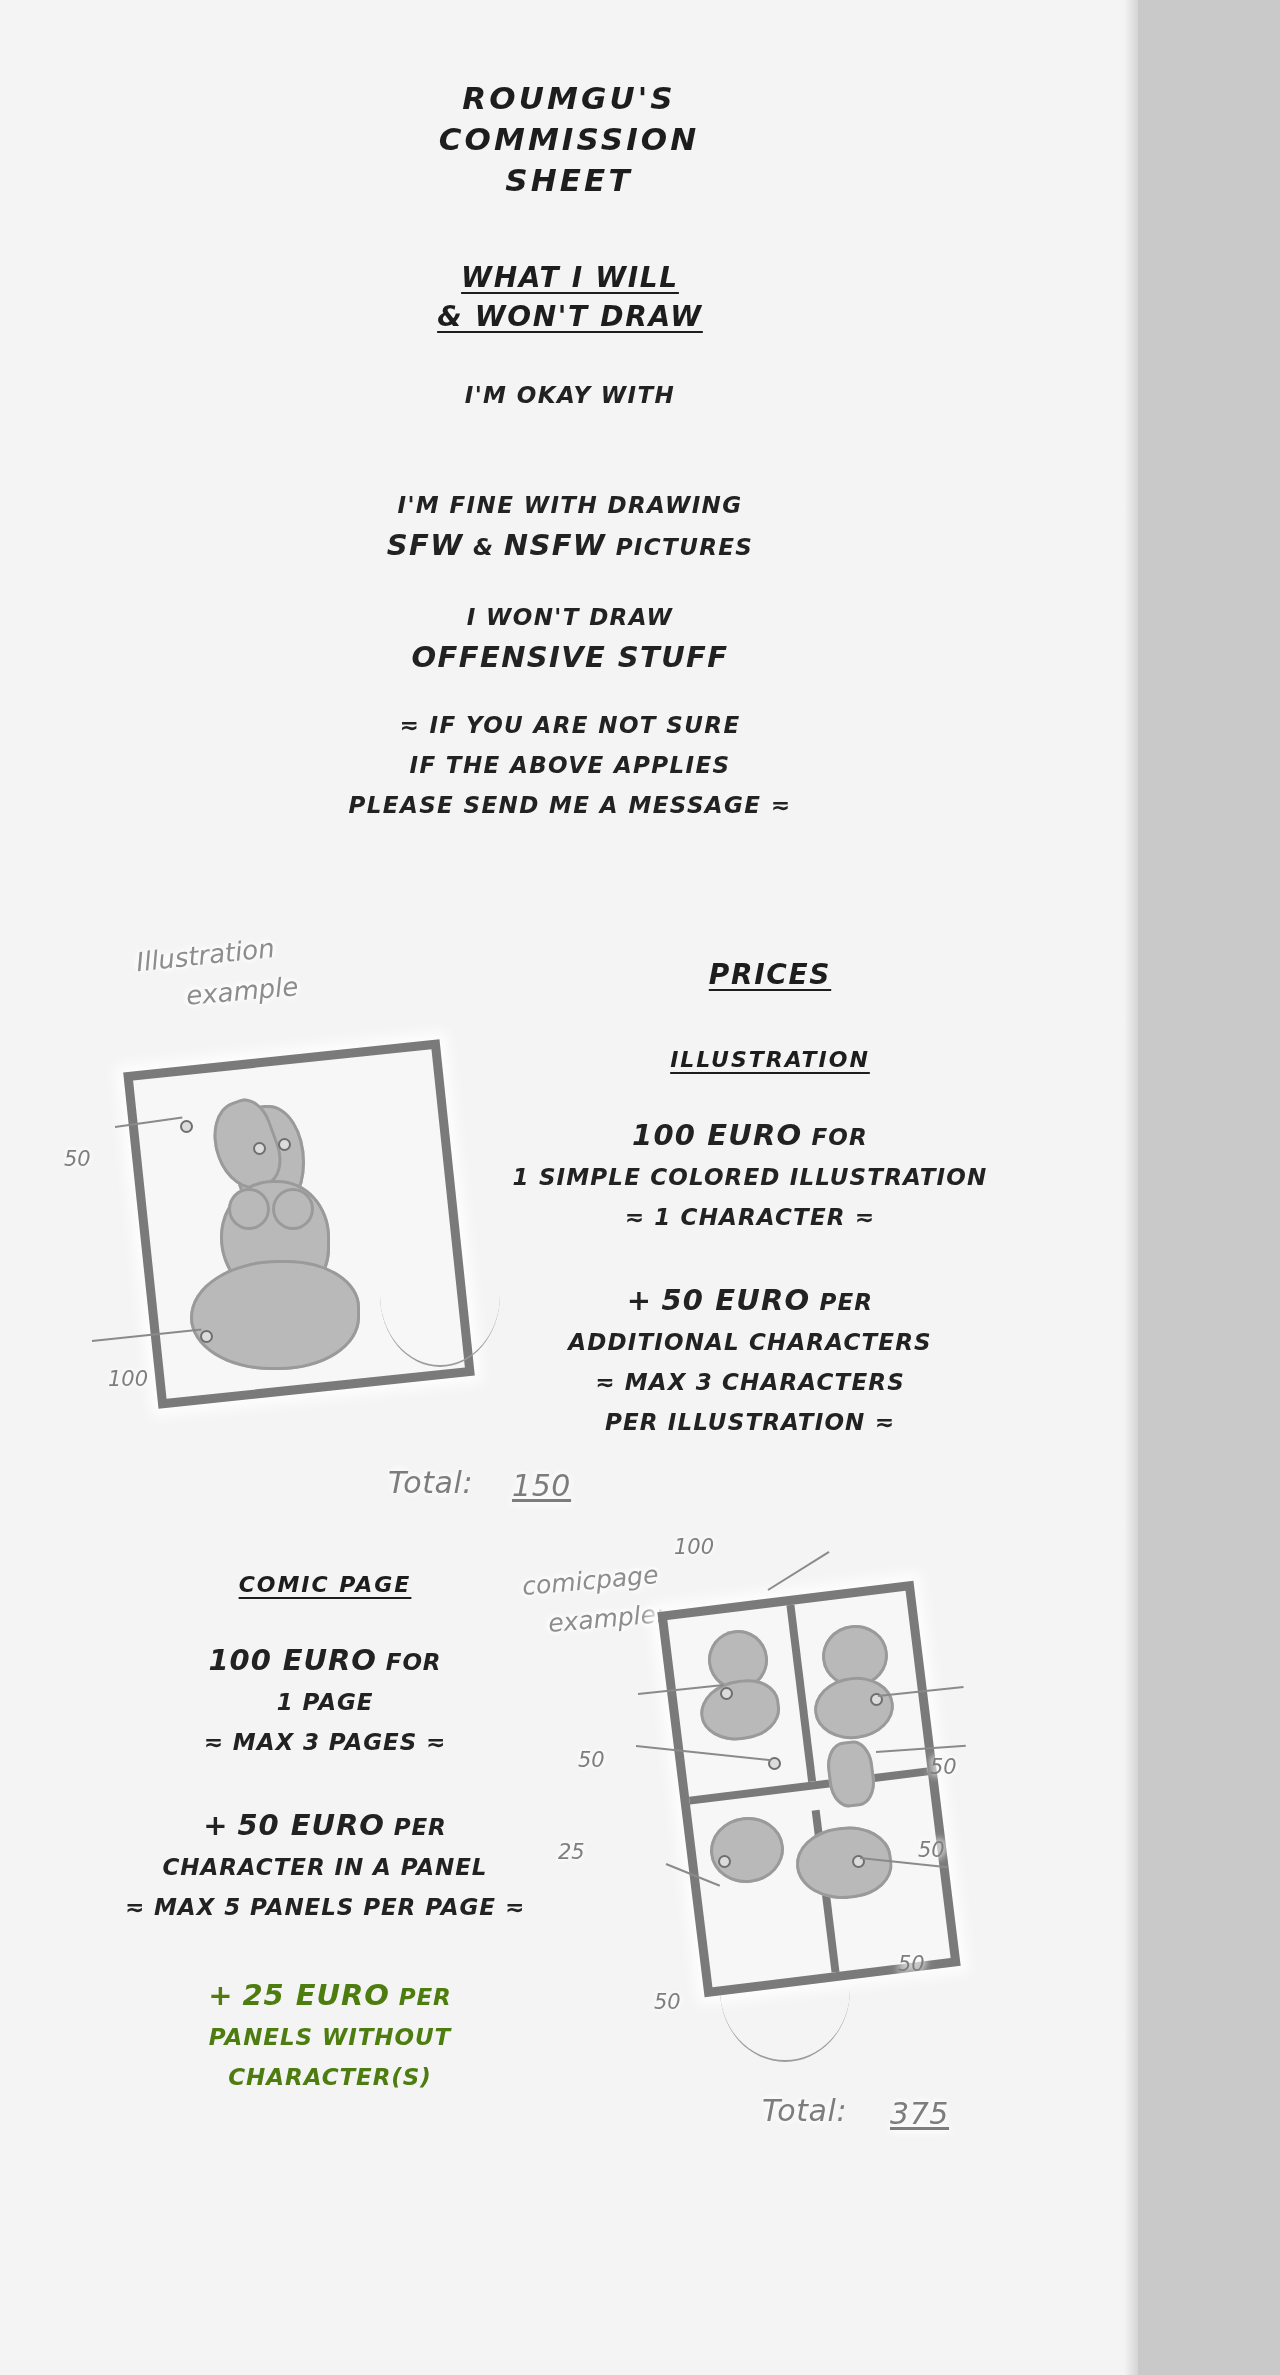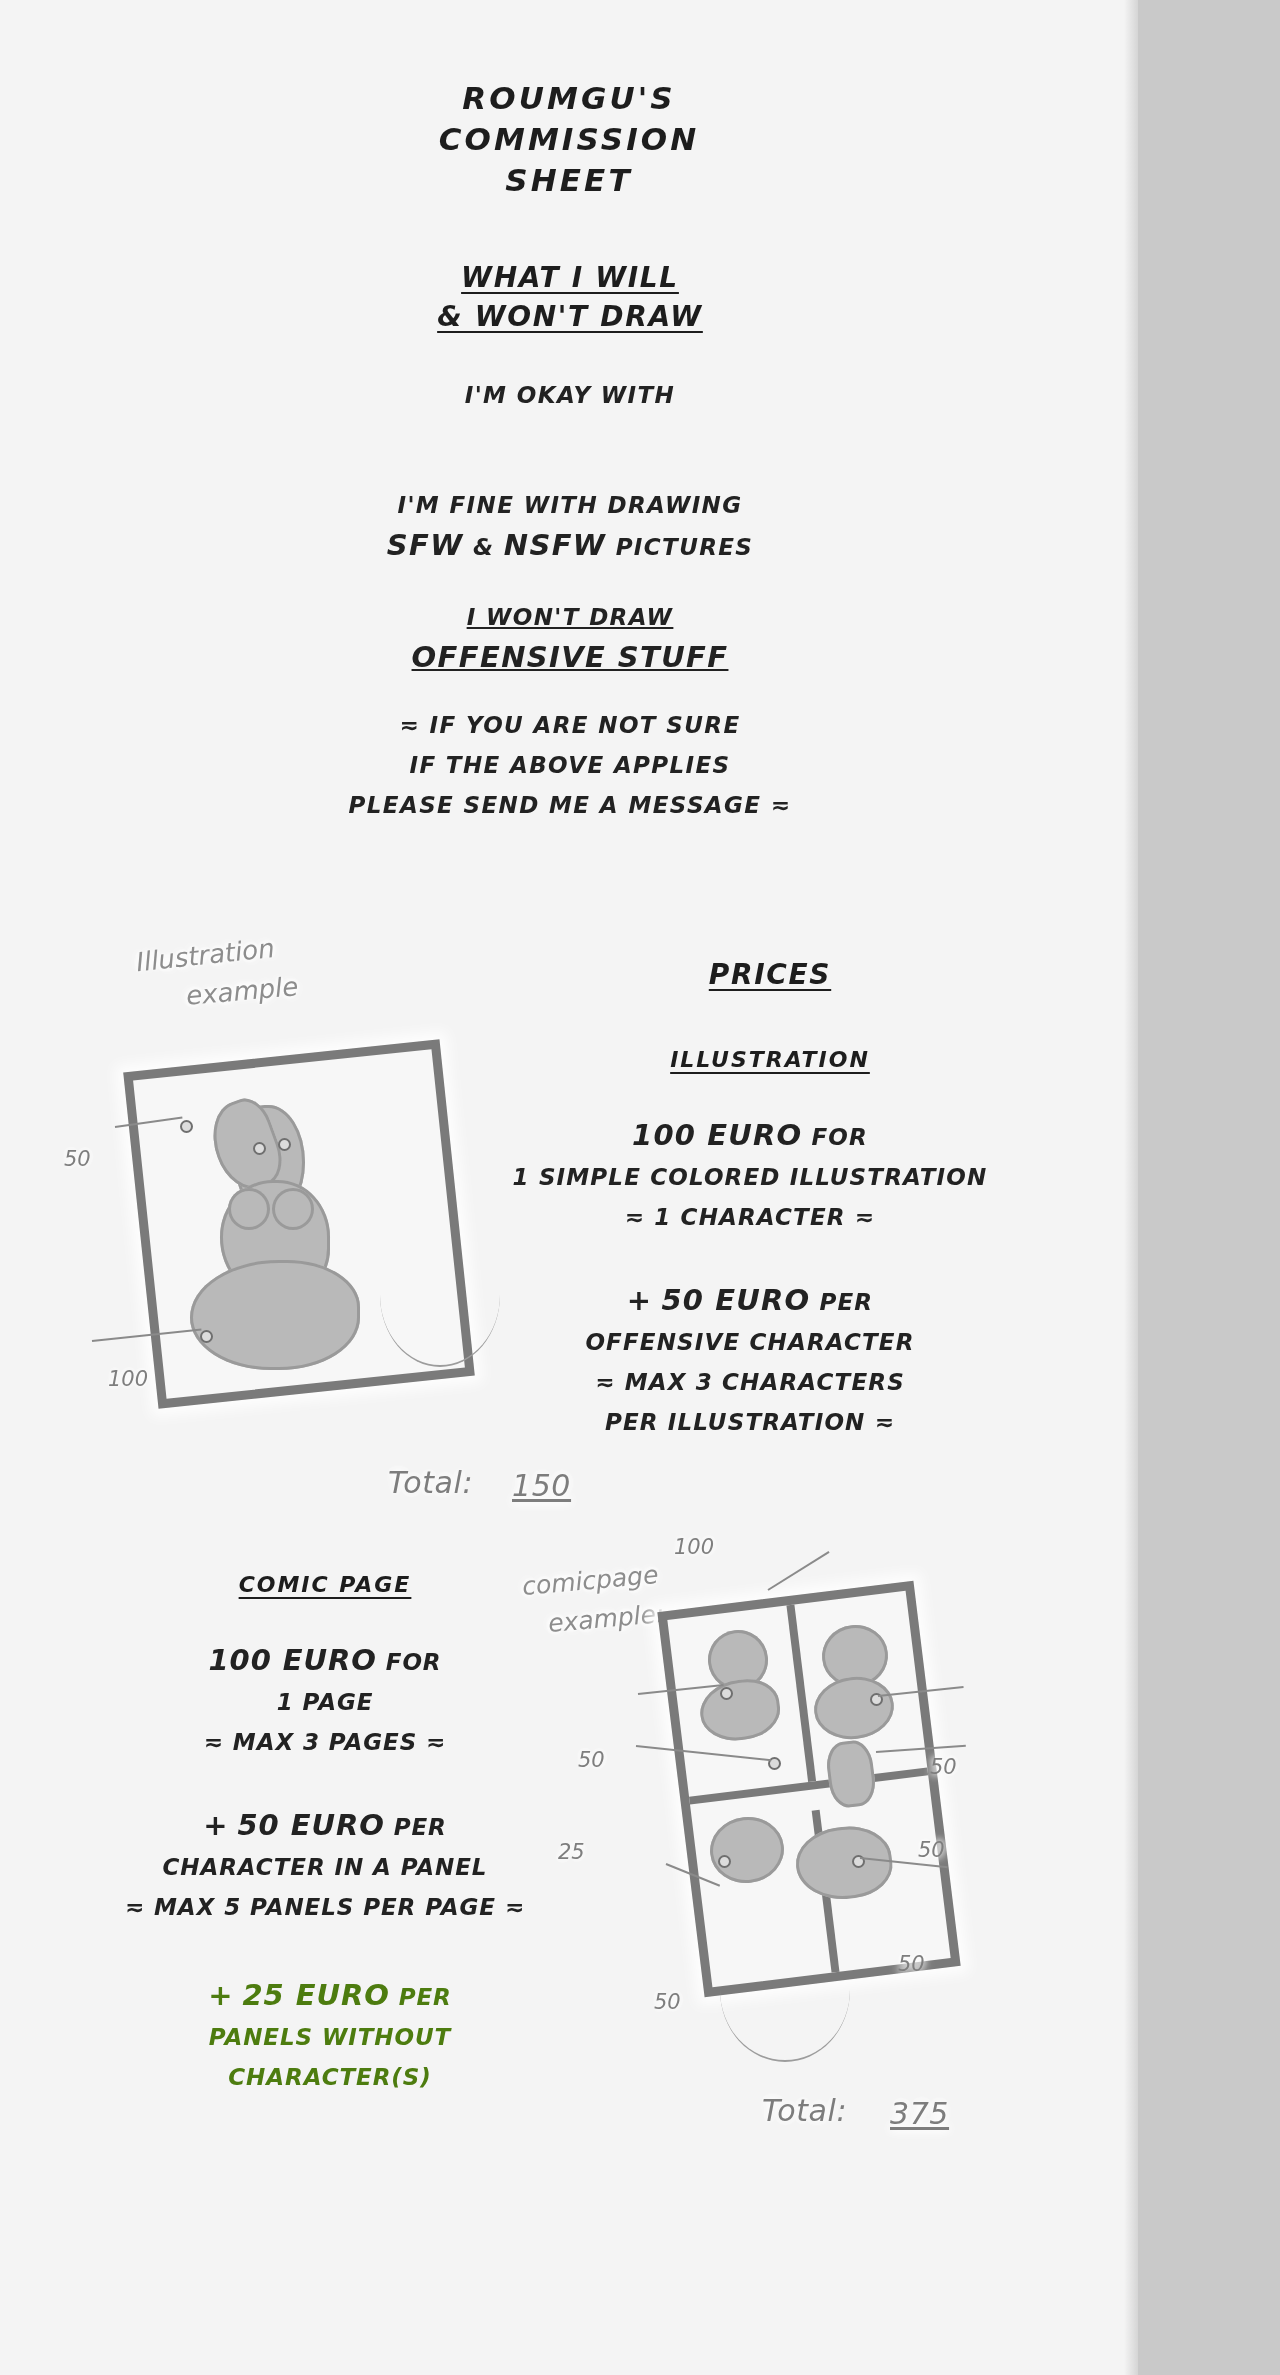--- a/index.html
+++ b/index.html
@@ -82,21 +82,21 @@
     line-height: 40px;
     letter-spacing: 0.06em;
     font-weight: 600;
     font-style: italic;
     text-align: center;
     color: #222;
   }
 
   .blk1 { top: 375px; }
   .blk2 { top: 485px; }
-  .blk3 { top: 597px; text-decoration: underline; }
+  .blk3 { top: 597px; }
   .blk4 { top: 705px; line-height: 40px; }
 
   
   .prices-title {
     position: absolute;
     left: 560px; width: 420px;
     top: 955px;
     font-size: 28px;
   }
   .illu-title {
@@ -325,21 +325,21 @@
     <div>1 SIMPLE COLORED ILLUSTRATION</div>
     <div>≂ 1 CHARACTER ≂</div>
   </div>
 
   <div class="illu-block2">
     <div>
       <span class="big">+</span>
       <span class="big">50 EURO</span>
       <span>PER</span>
     </div>
-    <div>OFFENSIVE CHARACTER</div>
+    <div>ADDITIONAL CHARACTERS</div>
     <div>≂ MAX 3 CHARACTERS</div>
     <div>PER ILLUSTRATION ≂</div>
   </div>
 
   <div class="comic-title txt h2">COMIC PAGE</div>
 
   <div class="comic-block">
     <div>
       <span class="big">100 EURO</span>
       <span>FOR</span>

